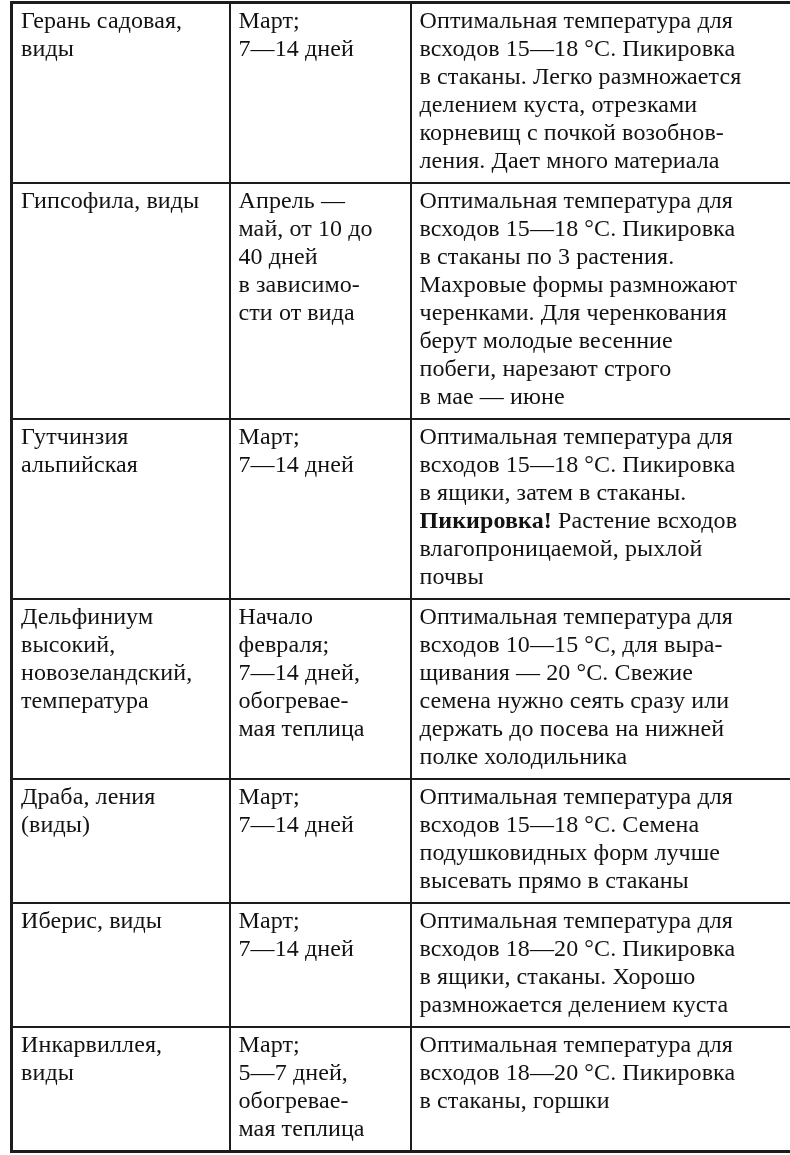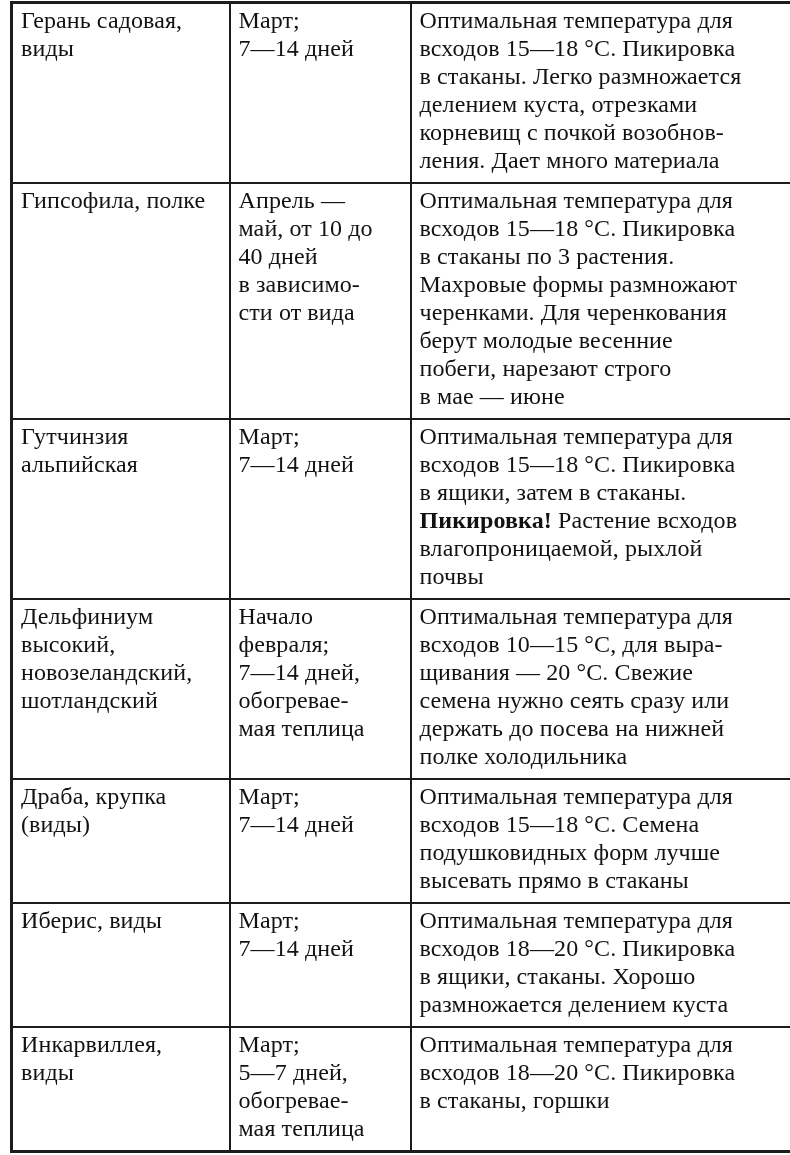--- a/index.html
+++ b/index.html
@@ -55,21 +55,21 @@
         <td>Март;
 7—14 дней</td>
         <td>Оптимальная температура для
 всходов 15—18 °С. Пикировка
 в стаканы. Легко размножается
 делением куста, отрезками
 корневищ с почкой возобнов-
 ления. Дает много материала</td>
       </tr>
       <tr>
-        <td>Гипсофила, полке</td>
+        <td>Гипсофила, виды</td>
         <td>Апрель —
 май, от 10 до
 40 дней
 в зависимо-
 сти от вида</td>
         <td>Оптимальная температура для
 всходов 15—18 °С. Пикировка
 в стаканы по 3 растения.
 Махровые формы размножают
 черенками. Для черенкования
@@ -86,35 +86,35 @@
 всходов 15—18 °С. Пикировка
 в ящики, затем в стаканы.
 </span><b>Пикировка!</b><span> Растение всходов
 влагопроницаемой, рыхлой
 почвы</span></td>
       </tr>
       <tr>
         <td>Дельфиниум
 высокий,
 новозеландский,
-шотландский</td>
+температура</td>
         <td>Начало
 февраля;
 7—14 дней,
 обогревае-
 мая теплица</td>
         <td>Оптимальная температура для
 всходов 10—15 °С, для выра-
 щивания — 20 °С. Свежие
 семена нужно сеять сразу или
 держать до посева на нижней
 полке холодильника</td>
       </tr>
       <tr>
-        <td>Драба, крупка
+        <td>Драба, ления
 (виды)</td>
         <td>Март;
 7—14 дней</td>
         <td>Оптимальная температура для
 всходов 15—18 °С. Семена
 подушковидных форм лучше
 высевать прямо в стаканы</td>
       </tr>
       <tr>
         <td>Иберис, виды</td>

